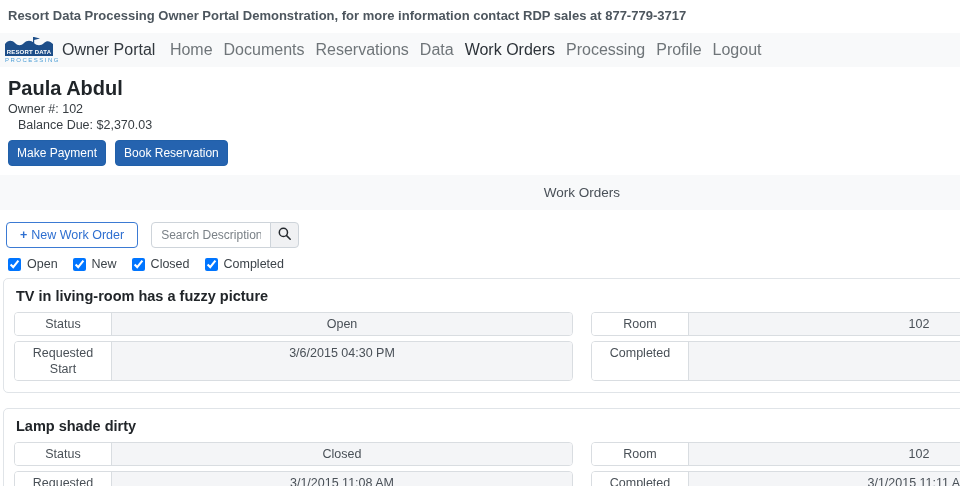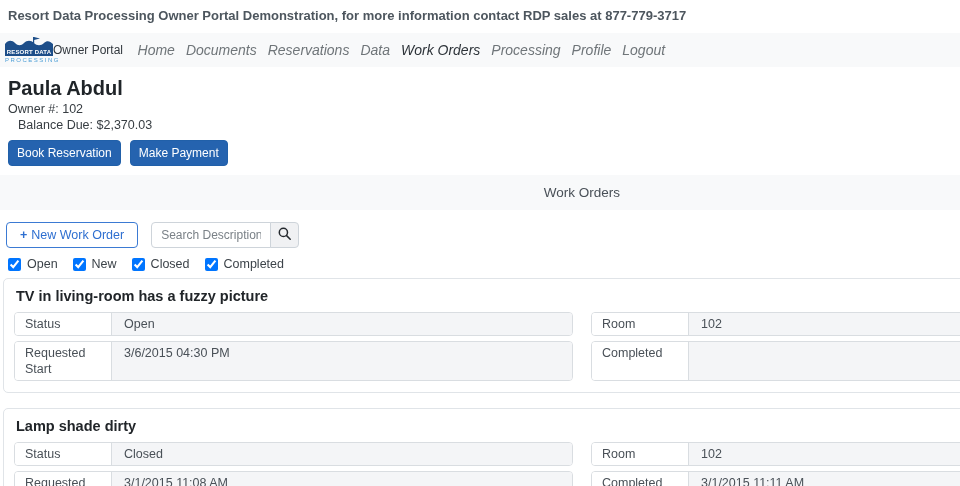--- a/index.html
+++ b/index.html
@@ -27,25 +27,25 @@
   .logo { width: 48px; cursor: pointer; }
   .logo svg { display: block; }
   .logo-band {
     background: #1d4e89; color: #fff; text-align: center;
     font-size: 6px; font-weight: 700; line-height: 7px; letter-spacing: .2px;
   }
   .logo-processing {
     color: #4d9fd6; text-align: center;
     font-size: 6px; line-height: 6px; letter-spacing: 1.5px; margin-top: 1px;
   }
-  .brand { font-size: 12px; color: #32383e; text-decoration: none; white-space: nowrap; }
+  .brand { margin-left: 9px; font-size: 16px; color: #32383e; text-decoration: none; white-space: nowrap; }
   .nav-links { display: flex; margin-left: 9px; }
   .nav-link {
-    padding: 0 5.5px; font-size: 14px; color: #6f7579;
-    text-decoration: none; white-space: nowrap; cursor: pointer; font-style: italic;
+    padding: 0 5.5px; font-size: 16px; color: #6f7579;
+    text-decoration: none; white-space: nowrap; cursor: pointer;
   }
   .nav-link.active { color: #2d3339; }
 
   
   .owner { padding: 10px 8px 0; }
   .owner-name { margin: 0; font-size: 20px; font-weight: 700; line-height: 22px; color: #1f2428; }
   .owner-meta { font-size: 12.5px; color: #373d42; line-height: 14.5px; margin-top: 3px; }
   .owner-meta.indent { margin-left: 10px; margin-top: 1px; }
   .owner-actions { margin-top: 8px; display: flex; gap: 9px; }
   .btn { font-family: inherit; cursor: pointer; border-radius: 4px; line-height: 16px; }
@@ -90,21 +90,21 @@
   .wo-card {
     border: 1px solid #e0e4e8; border-radius: 5px;
     margin-top: 7px; padding: 8px 10px 11px; background: #fff;
   }
   .wo-card + .wo-card { margin-top: 15px; }
   .wo-title { font-size: 14.5px; font-weight: 700; color: #212529; margin: 1px 0 8px 2px; }
   .wo-grid {
     display: grid; grid-template-columns: 1fr 1fr; grid-template-rows: auto auto;
     grid-auto-flow: column; column-gap: 18px; row-gap: 5px;
   }
-  .field { display: flex; border: 1px solid #d9dde1; border-radius: 4px; overflow: hidden; background: #fff; }
+  .field { display: flex; border: 1px solid #d9dde1; border-radius: 4px; overflow: hidden; background: #fff; text-align: center; }
   .field-label {
     flex: 0 0 97px; width: 97px; padding: 3px 10px;
     font-size: 12.5px; color: #495057; line-height: 16px;
     border-right: 1px solid #d9dde1; background: #fff;
   }
   .field-value {
     flex: 1; padding: 3px 12px; font-size: 12.5px; color: #495057;
     line-height: 16px; min-height: 22px; background: #f4f5f7;
   }
 </style>
@@ -138,22 +138,22 @@
       <a class="nav-link">Profile</a>
       <a class="nav-link">Logout</a>
     </div>
   </nav>
 
   <section class="owner">
     <h1 class="owner-name">Paula Abdul</h1>
     <div class="owner-meta">Owner #: 102</div>
     <div class="owner-meta indent">Balance Due: $2,370.03</div>
     <div class="owner-actions">
+      <button class="btn btn-primary">Make Payment</button>
       <button class="btn btn-primary">Book Reservation</button>
-      <button class="btn btn-primary">Make Payment</button>
     </div>
   </section>
 
   <div class="panel-header">
     <span>Work Orders</span>
   </div>
 
   <div class="panel-body">
 
     <div class="controls">

